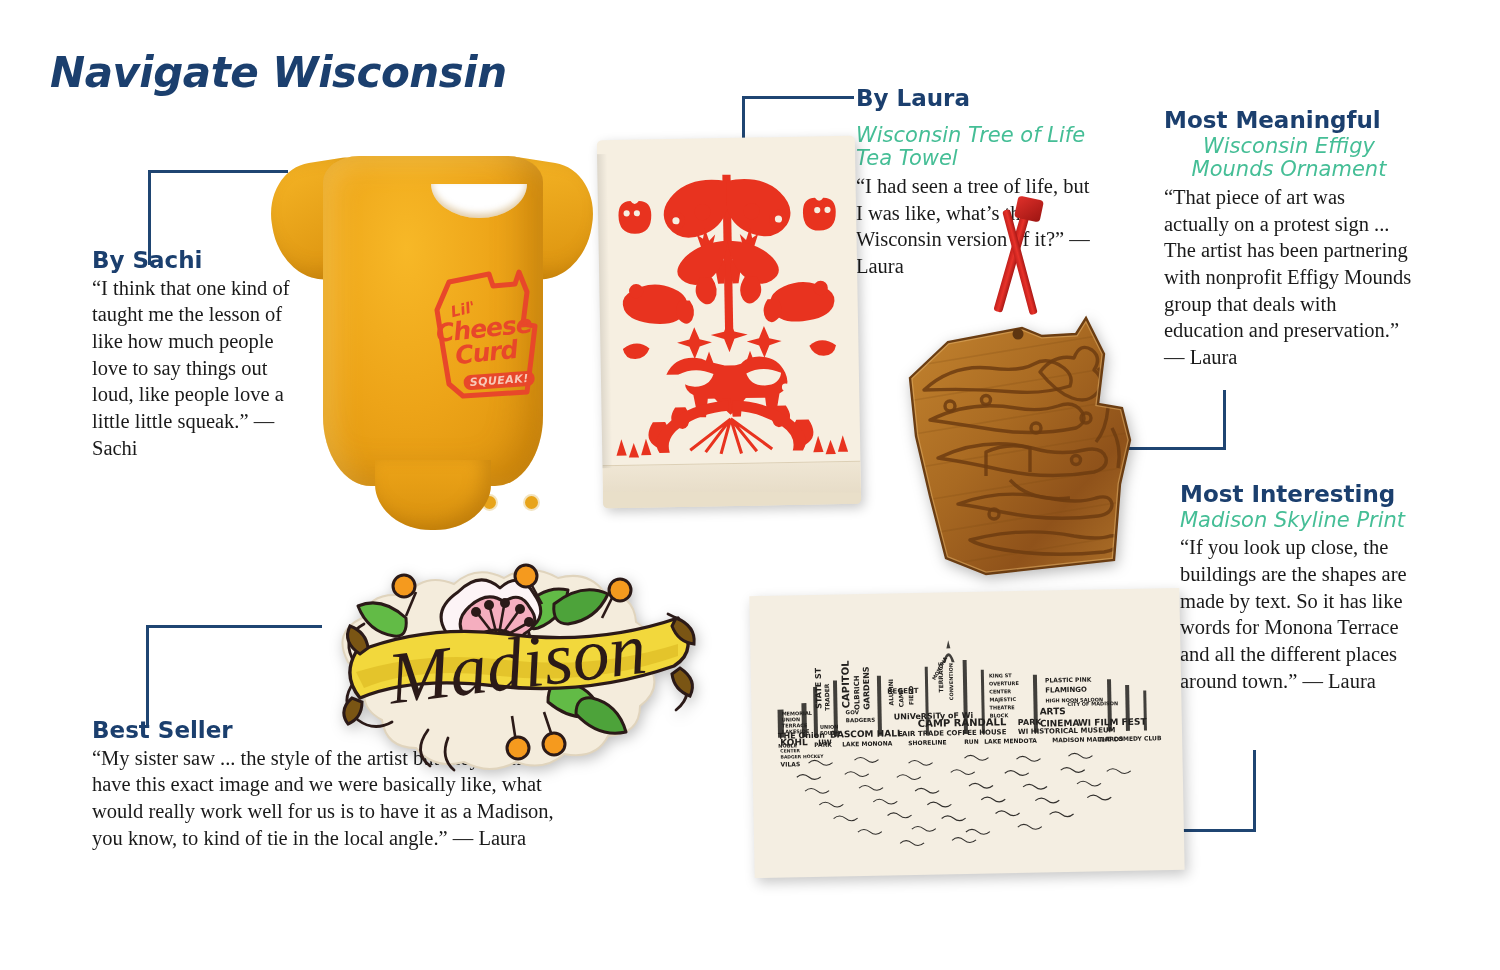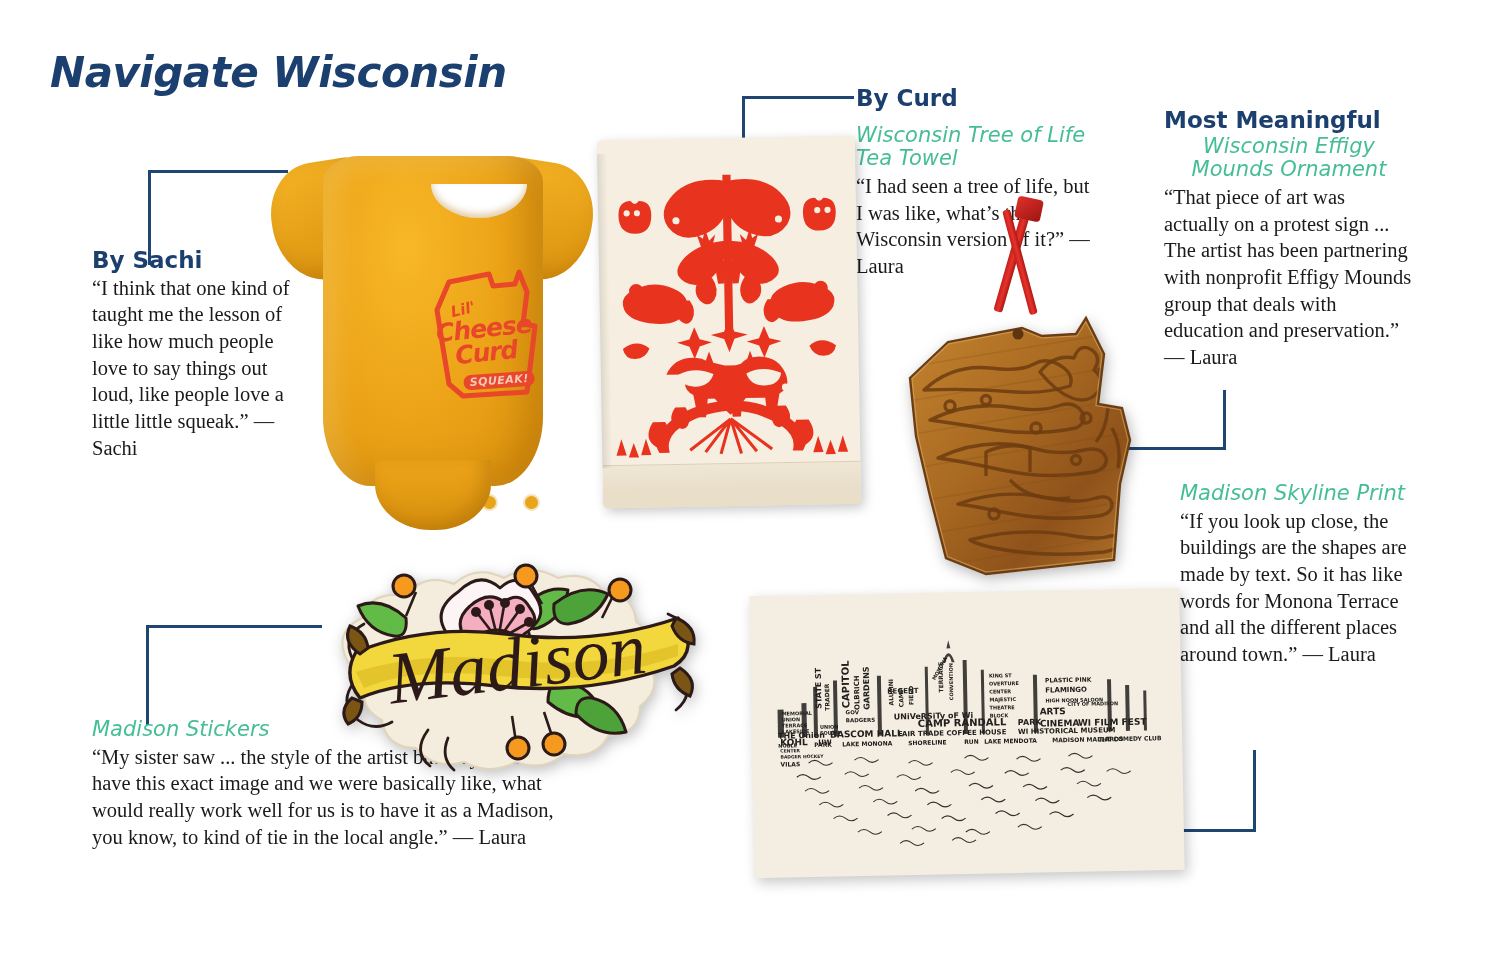--- a/index.html
+++ b/index.html
@@ -142,40 +142,41 @@
     <i class="h" style="left:0;top:0;width:176px;"></i>
     <i class="v" style="left:0;top:0;height:100px;"></i>
   </div>
 
   <div class="block" style="left:92px;top:248px;width:205px;">
     <div class="hd">By Sachi</div>
     <div class="quote">“I think that one kind of taught me the lesson of like how much people love to say things out loud, like people love a little little squeak.” — Sachi</div>
   </div>
 
   <div class="block" style="left:856px;top:86px;width:240px;">
-    <div class="hd">By Curd</div>
+    <div class="hd">By Laura</div>
     <div class="sub" style="white-space:pre-line;margin-top:12px;">Wisconsin Tree of Life
 Tea Towel</div>
     <div class="quote">“I had seen a tree of life, but I was like, what’s the Wisconsin version of it?” — Laura</div>
   </div>
 
   <div class="block" style="left:1164px;top:108px;width:250px;">
     <div class="hd">Most Meaningful</div>
     <div class="sub" style="white-space:pre-line;text-align:center;">Wisconsin Effigy
 Mounds Ornament</div>
     <div class="quote">“That piece of art was actually on a protest sign ... The artist has been partnering with nonprofit Effigy Mounds group that deals with education and preservation.” — Laura</div>
   </div>
 
   <div class="block" style="left:1180px;top:482px;width:238px;">
+    <div class="hd">Most Interesting</div>
     <div class="sub" style="white-space:pre-line;">Madison Skyline Print</div>
     <div class="quote">“If you look up close, the buildings are the shapes are made by text. So it has like words for Monona Terrace and all the different places around town.”  — Laura</div>
   </div>
 
   <div class="block" style="left:92px;top:718px;width:465px;">
-    <div class="sub" style="white-space:pre-line;">Madison Stickers</div>
+    <div class="hd">Best Seller</div>
     <div class="quote">“My sister saw ... the style of the artist but they didn’t have this exact image and we were basically like, what would really work well for us is to have it as a Madison, you know, to kind of tie in the local angle.” — Laura</div>
   </div>
 
   <div class="photo onesie">
     <div class="slv l"></div>
     <div class="slv r"></div>
     <div class="on-body">
       <div class="on-neck"></div>
       <div class="curd">
         <svg viewBox="0 0 132 150">

